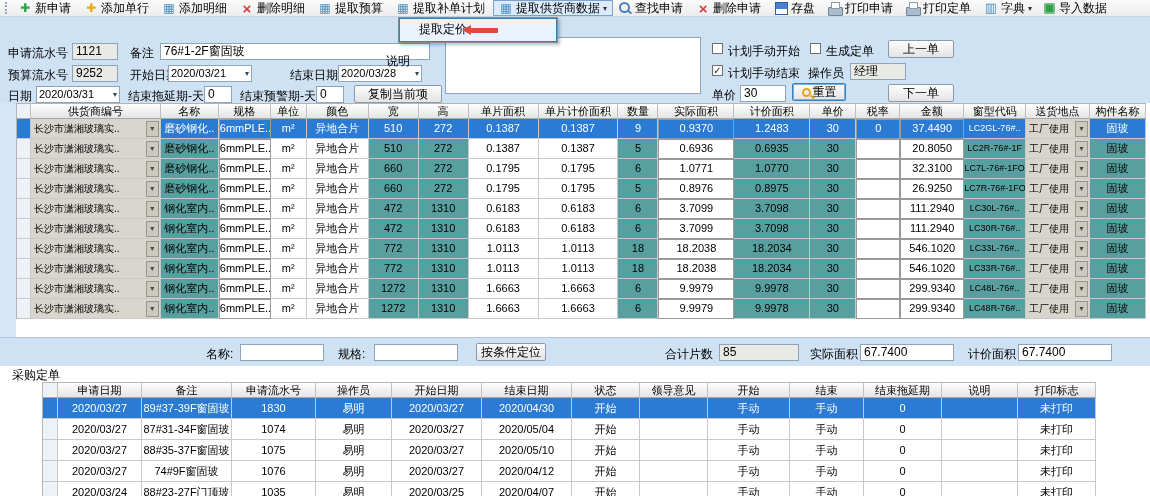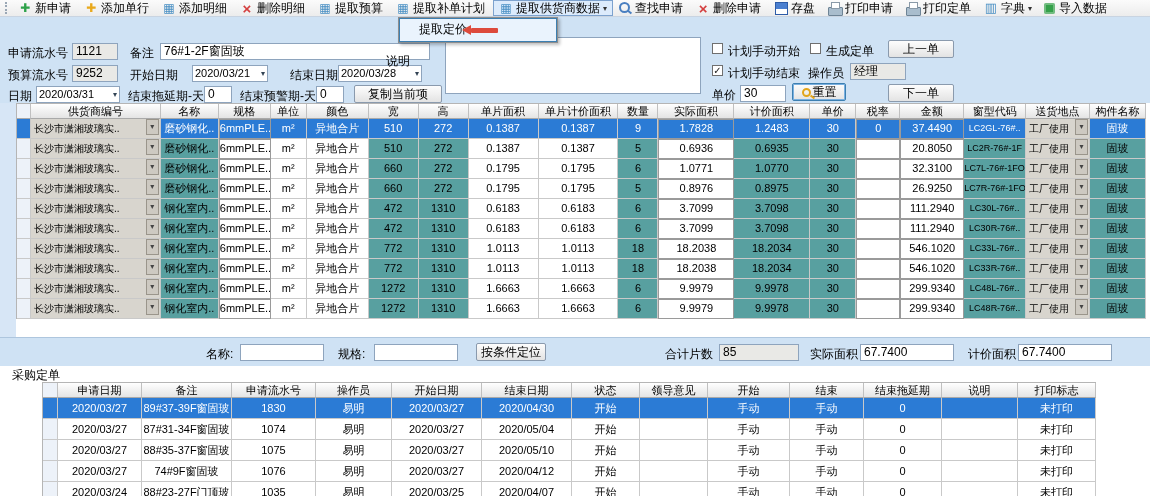--- a/index.html
+++ b/index.html
@@ -66,21 +66,21 @@
     font-size:11px;text-align:center;line-height:14px;overflow:hidden;white-space:nowrap}
   .mcell{height:20px;line-height:19px;font-size:11px;text-align:center;border-right:1px solid #c9c9c9;border-bottom:1px solid #c9c9c9;
     overflow:hidden;white-space:nowrap;background:#fff}
   .gut{width:14px;background:#edf2f9}
   .c0{width:130px}.c1{width:58px}.c2{width:52px}.c3{width:36px}.c4{width:62px}.c5{width:50px}.c6{width:50px}
   .c7{width:70px}.c8{width:80px}.c9{width:40px}.c10{width:76px}.c11{width:76px}.c12{width:46px}.c13{width:44px}
   .c14{width:64px}.c15{width:62px}.c16{width:64px}.c17{width:56px}
   .teal{background:#58a0a0}
   .boxc{background:#fff;border:1px solid #9a9a9a;line-height:17px}
   .code{font-size:9px}
-  .combo{background:#d8d5ce;display:flex;align-items:flex-start;justify-content:space-between;padding:0 1px}
+  .combo{background:#d8d5ce;display:flex;align-items:center;justify-content:space-between;padding:0 1px}
   .combo .ctext{overflow:hidden;white-space:nowrap;font-size:10px;padding-left:2px}
   .dbtn{width:13px;height:16px;background:#cdc9c1;border:1px solid #9a958b;font-size:8px;line-height:13px;text-align:center;color:#444;flex:none}
   .mrow.selected .mcell{background:#2b7bd5;color:#fff}
   .mrow.selected .mcell.combo{background:#d8d5ce;color:#000}
 
   
   .locator{position:absolute;left:0;top:337px;width:1150px;height:29px;background:#cfe2f4;border-top:1px solid #aec6de}
   .locator .flabel{top:8px}
   .locator .fbox{top:6px}
   .locator .btn{top:5px}
@@ -204,21 +204,21 @@
   <div class="formarea">
 
     <div class="flabel" style="left:8px;top:28px">申请流水号</div>
     <div class="fbox gray" style="left:72px;top:26px;width:46px">1121</div>
     <div class="flabel" style="left:130px;top:28px">备注</div>
     <div class="fbox" style="left:160px;top:26px;width:270px">76#1-2F窗固玻</div>
 
     <div class="flabel" style="left:8px;top:50px">预算流水号</div>
     <div class="fbox gray" style="left:72px;top:48px;width:46px">9252</div>
     <div class="flabel" style="left:130px;top:50px">开始日期</div>
-    <div class="fcombo" style="left:192px;top:48px;width:76px">
+    <div class="fcombo" style="left:168px;top:48px;width:84px">
       <span>2020/03/21</span>
         <span class="dd">▾</span>
     </div>
     <div class="flabel" style="left:290px;top:50px">结束日期</div>
     <div class="fcombo" style="left:338px;top:48px;width:84px">
       <span>2020/03/28</span>
         <span class="dd">▾</span>
     </div>
 
     <div class="flabel" style="left:8px;top:71px">日期</div>
@@ -286,21 +286,21 @@
             </div>
             <div class="mcell c1 teal">磨砂钢化..</div>
             <div class="mcell c2 boxc">6mmPLE..</div>
             <div class="mcell c3">m²</div>
             <div class="mcell c4">异地合片</div>
             <div class="mcell c5 teal">510</div>
             <div class="mcell c6 teal">272</div>
             <div class="mcell c7">0.1387</div>
             <div class="mcell c8">0.1387</div>
             <div class="mcell c9 teal">9</div>
-            <div class="mcell c10 boxc">1.7828</div>
+            <div class="mcell c10 boxc">0.9370</div>
             <div class="mcell c11 teal">1.2483</div>
             <div class="mcell c12 teal">30</div>
             <div class="mcell c13 boxc">0</div>
             <div class="mcell c14 boxc">37.4490</div>
             <div class="mcell c15 teal code">LC2GL-76#..</div>
             <div class="mcell c16 combo">
               <span class="ctext">工厂使用</span>
               <span class="dbtn">▾</span>
             </div>
             <div class="mcell c17 teal">固玻</div>

